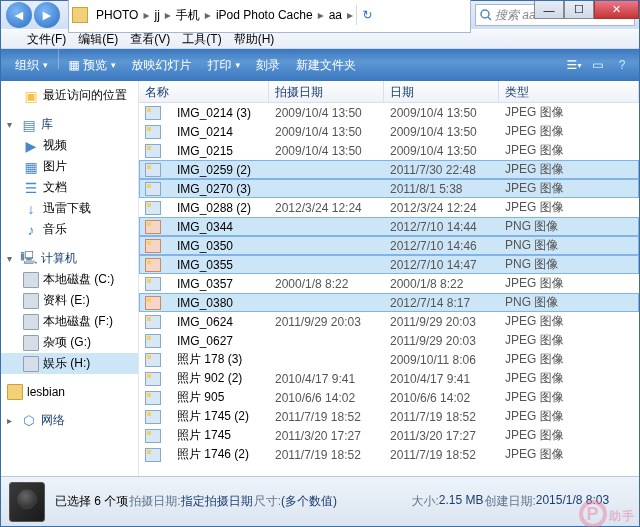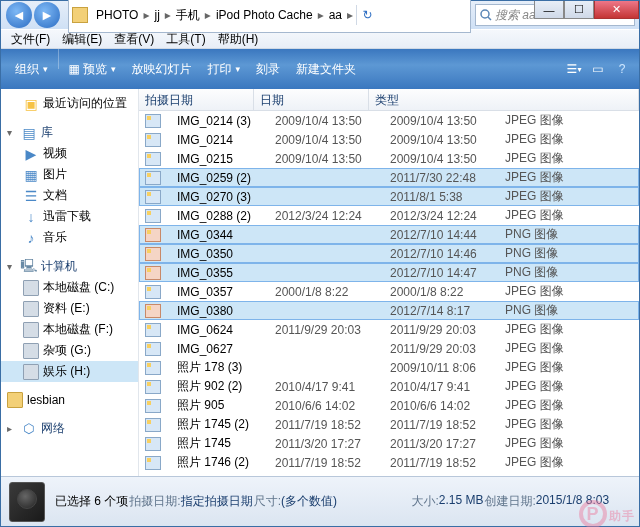--- a/index.html
+++ b/index.html
@@ -11,23 +11,23 @@
 .addr-wrap{flex:1;display:flex;align-items:center;height:22px;background:#fff;border:1px solid #a5b8cf;margin:3px 2px;padding:17px 3px}
 .addr-icon{width:16px;height:16px;background:#f3d077;border:1px solid #c9a23f;margin-right:4px}
 .crumb{padding:0 4px;height:20px;line-height:20px;cursor:pointer}
 .crumb-sep{color:#666;padding:0 1px}
 .refresh{width:22px;height:20px;display:flex;align-items:center;justify-content:center;color:#2c6dc3;cursor:pointer;border-left:1px solid #d0d9e5;margin-left:2px}
 .search{width:160px;height:22px;background:#fff;border:1px solid #a5b8cf;margin:3px 4px 3px 2px;display:flex;align-items:center;padding:0 4px;color:#888;font-style:italic}
 .search svg{margin-right:3px}
 .winbtns{position:absolute;top:0;right:0;display:flex}
 .winbtn{width:30px;height:18px;border:1px solid #888;border-top:none;background:linear-gradient(#e8eef7,#cfd9e8);display:flex;align-items:center;justify-content:center;font-size:11px;cursor:pointer}
 .winbtn.close{background:linear-gradient(#e78,#c43535);color:#fff;width:45px;border-color:#a33}
-.menubar{height:20px;background:linear-gradient(#f5f8fc,#e8eef7);border-top:1px solid #fff;border-bottom:1px solid #d0d9e5;display:flex;align-items:center;padding-left:4px}
+.menubar{height:20px;background:linear-gradient(#f5f8fc,#e8eef7);border-top:1px solid #fff;border-bottom:1px solid #d0d9e5;display:flex;align-items:center;padding-left:20px}
 .menuitem{padding:2px 6px;cursor:pointer}
-.toolbar{height:40px;background:linear-gradient(#3a77bf,#5d98d4 40%,#3a77bf);display:flex;color:#fff;padding:0 6px}
+.toolbar{height:32px;background:linear-gradient(#3a77bf,#5d98d4 40%,#3a77bf);display:flex;color:#fff;padding:0 6px}
 .tbtn{padding:4px 8px;cursor:pointer;display:flex;align-items:center;gap:3px;border-radius:2px}
 .tbtn .car{font-size:9px;margin-left:1px}
 .tsep{width:1px;height:20px;background:rgba(255,255,255,.3);margin:0 2px}
 .tool-right{margin-left:auto;display:flex;align-items:center;gap:2px}
 .viewbtn{width:22px;height:22px;display:flex;align-items:center;justify-content:center;cursor:pointer;border-radius:2px}
 .body{flex:1;display:flex;overflow:hidden;background:#fff}
 .nav{width:138px;background:#fff;border-right:1px solid #e1e6ec;overflow-y:auto;padding:4px 0}
 .nav-group{margin-bottom:8px}
 .nav-head{display:flex;align-items:center;gap:4px;padding:2px 4px 2px 6px;color:#1a3e6e;font-weight:400}
 .nav-head .tw{width:10px;color:#6a6a6a;font-size:10px}
@@ -207,20 +207,21 @@
         <div class="nav-head">
             <span class="tw">▸</span>
             <span class="ico ico-net">⬡</span>
             <span>网络</span>
           </div>
       </div>
     </div>
 
     <div class="content">
       <div class="cols">
+        <div class="col c1">名称</div>
         <div class="col c2">拍摄日期</div>
         <div class="col c3">日期</div>
         <div class="col c4">类型</div>
       </div>
       <div class="rows" id="rows">
           <div class="row">
             <div class="cell c1">
               <span class="fico "></span>
               <span>IMG_0214 (3)</span>
             </div>

